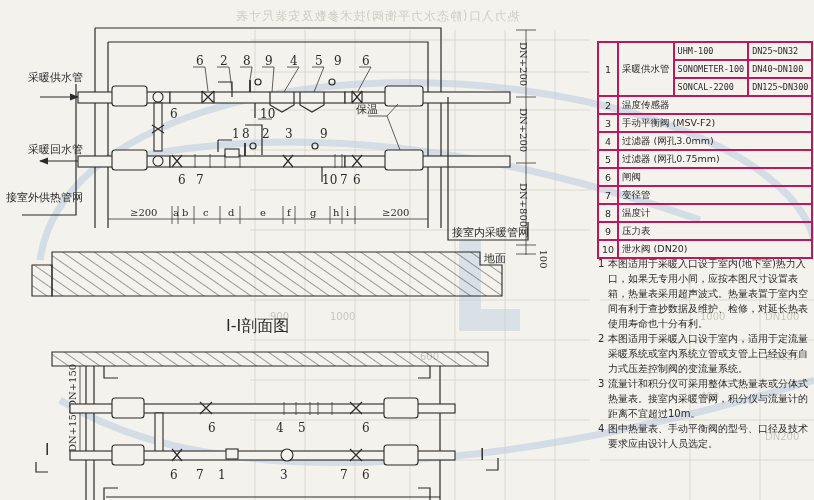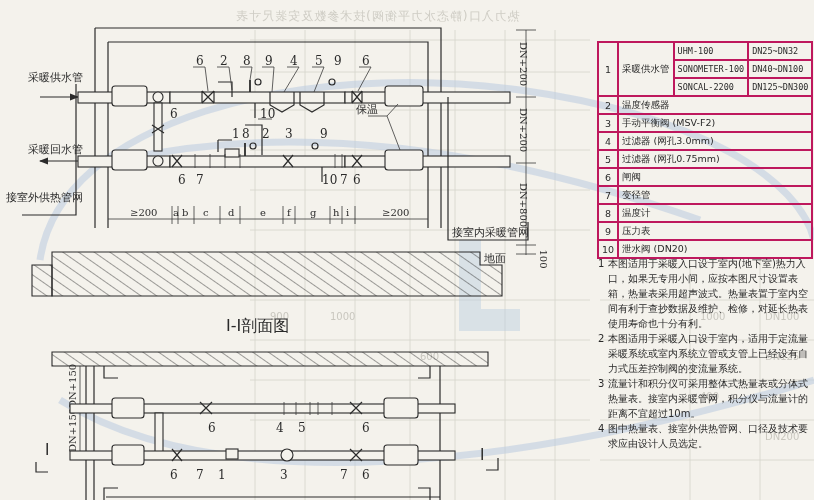--- a/index.html
+++ b/index.html
@@ -308,16 +308,16 @@
     <div class="item">
         <span class="n">2</span>
         <span class="t">本图适用于采暖入口设于室内，适用于定流量采暖系统或室内系统立管或支管上已经设有自力式压差控制阀的变流量系统。</span>
       </div>
     <div class="item">
         <span class="n">3</span>
         <span class="t">流量计和积分仪可采用整体式热量表或分体式热量表。接室内采暖管网，积分仪与流量计的距离不宜超过10m。</span>
       </div>
     <div class="item">
         <span class="n">4</span>
-        <span class="t">图中热量表、接室外供热管网、口径及技术要求应由设计人员选定。</span>
+        <span class="t">图中热量表、手动平衡阀的型号、口径及技术要求应由设计人员选定。</span>
       </div>
   </div>
 </div>
 
 </body></html>

